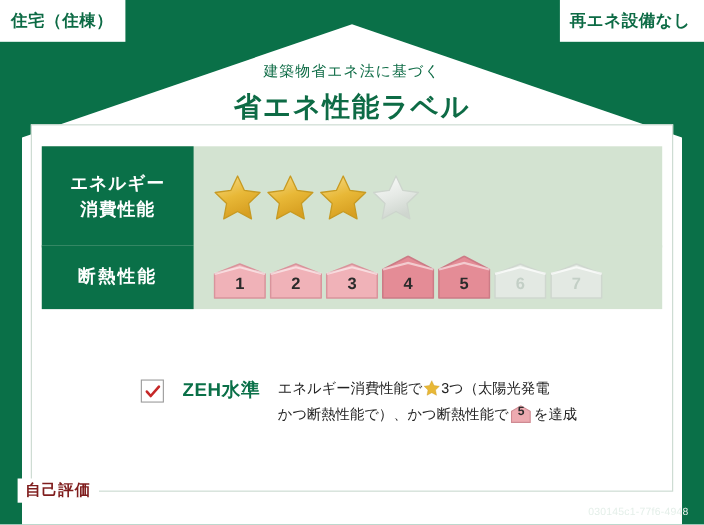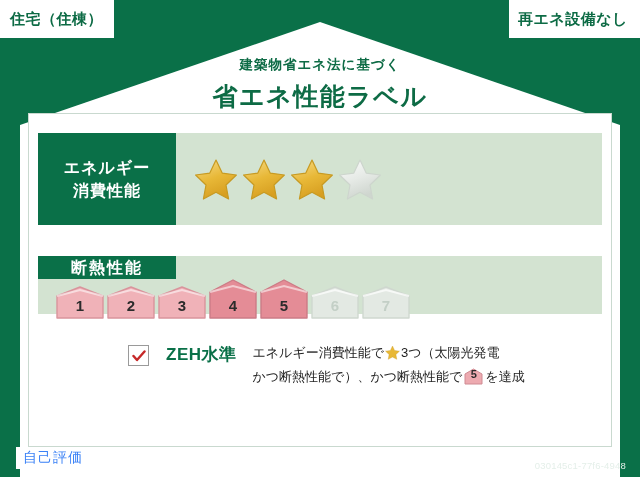--- a/index.html
+++ b/index.html
@@ -44,36 +44,36 @@
   }
   #tag-left{left:0;top:0;width:104px;height:38px;justify-content:flex-start;padding-left:10px;}
   #tag-right{right:0;top:0;width:122px;height:38px;justify-content:flex-start;padding-left:9px;}
 
   
   .title-wrap{
     position:absolute;left:0;top:56px;width:640px;
     text-align:center;
   }
   .title-sub{
-    color:#0d6b45;font-size:13.5px;font-weight:bold;letter-spacing:1px;
+    color:#0d6b45;font-size:13.5px;font-weight:normal;letter-spacing:1px;
     margin-bottom:6px;
   }
   .title-main{
     color:#0d6b45;font-size:25px;font-weight:bold;letter-spacing:1.5px;
   }
 
   
   .row{
     position:absolute;
     display:flex;align-items:stretch;
     background:#d3e3d1;
     justify-content:space-between;
   }
   #row-energy{left:38px;top:133px;width:564px;height:92px;}
-  #row-insul{left:38px;top:256px;width:564px;height:58px;flex-direction:column;}
+  #row-insul{left:38px;top:223px;width:564px;height:58px;}
 
   .row-head{
     width:138px;
     background:#0a7048;
     color:#ffffff;
     display:flex;flex-direction:column;align-items:center;justify-content:center;
     font-weight:bold;
     line-height:1.45;
     font-size:16px;
     letter-spacing:1px;
@@ -146,23 +146,23 @@
   .inline-badge .num{
     position:absolute;left:0;right:0;bottom:1px;text-align:center;
     font-size:11px;font-weight:bold;color:#2b2b2b;
   }
 
   
   #footer{
     position:absolute;left:0;bottom:0;width:640px;height:30px;
   }
   #self-eval{
-    position:absolute;left:16px;bottom:8px;
-    background:#ffffff;color:#3b82f6;
-    font-weight:normal;font-size:14px;letter-spacing:1px;
+    position:absolute;left:16px;bottom:20px;
+    background:#ffffff;color:#7f1d1d;
+    font-weight:bold;font-size:14px;letter-spacing:1px;
     padding:2px 7px;
     white-space:nowrap;
   }
   #address{
     position:absolute;left:98px;bottom:10px;
     color:#ffffff;font-size:13px;
     white-space:nowrap;
   }
   #eval-date{
     position:absolute;right:14px;bottom:22px;

